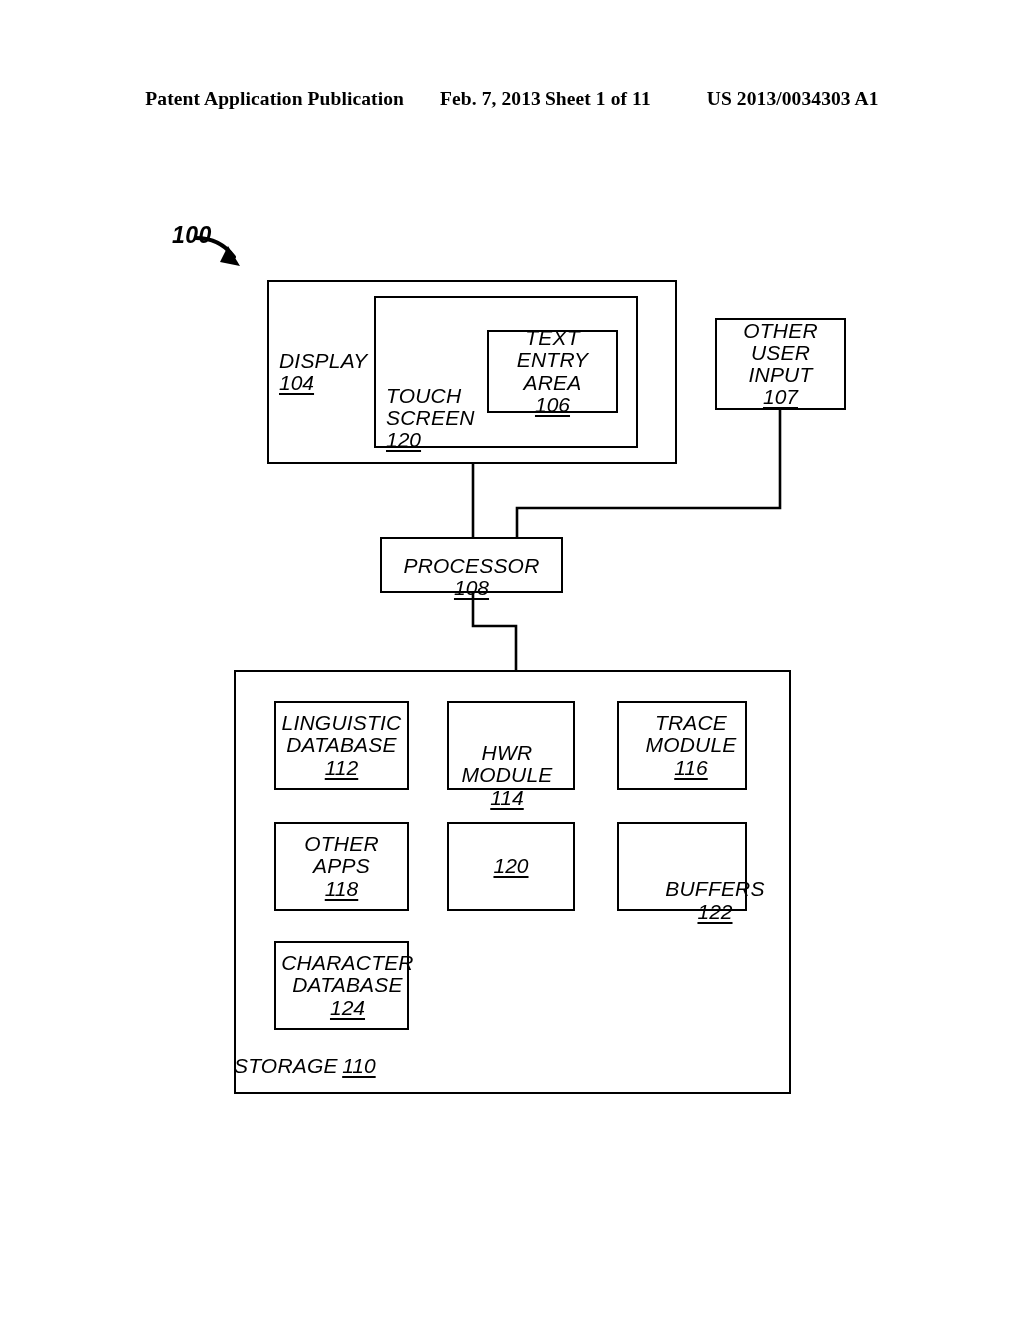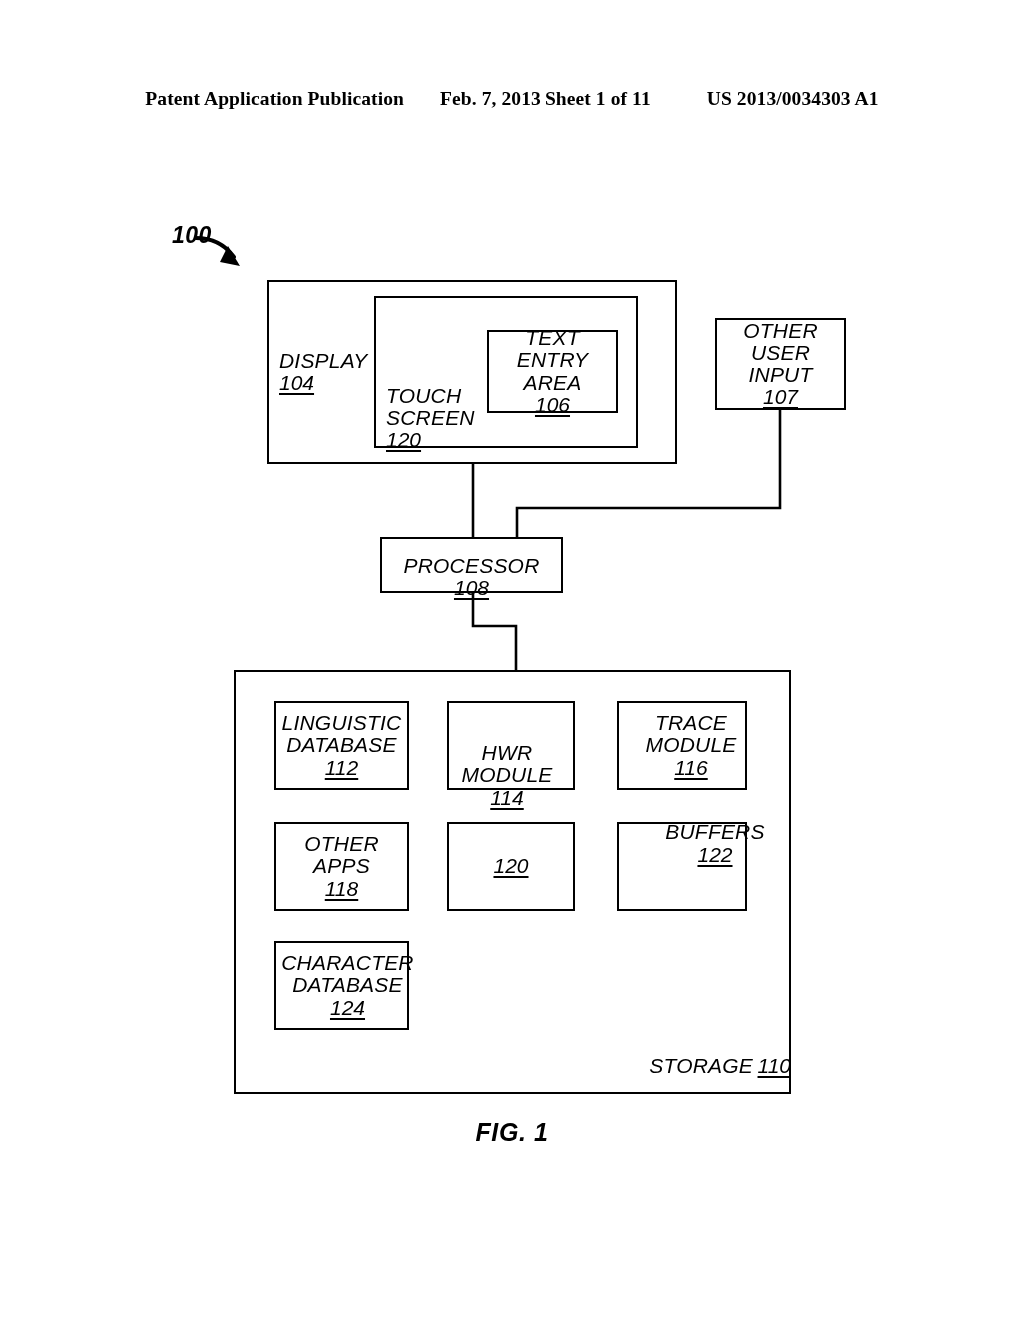--- a/index.html
+++ b/index.html
@@ -100,30 +100,30 @@
   #touchscreen-label{ left: 386px; top: 334px;  width: 94px;  height: 76px; margin-top: 46px; }
   #textentry-label  { left: 487px; top: 330px;  width: 131px; height: 83px; }
   #otherinput-label { left: 715px; top: 318px;  width: 131px; height: 92px; }
   #processor-label  { left: 380px; top: 537px;  width: 183px; height: 56px; margin-top: 12px; }
 
   #ling-label   { left: 274px; top: 701px; width: 135px; height: 89px; }
   #hwr-label    { left: 443px; top: 701px; width: 128px; height: 89px; margin-top: 30px; }
   #trace-label  { left: 617px; top: 701px; width: 148px; height: 89px; }
   #apps-label   { left: 274px; top: 822px; width: 135px; height: 89px; }
   #os-label     { left: 447px; top: 822px; width: 128px; height: 89px; }
-  #buf-label    { left: 617px; top: 799px; width: 130px; height: 89px; padding-left: 33px; }
+  #buf-label    { left: 617px; top: 856px; width: 130px; height: 89px; padding-left: 33px; }
   #chardb-label { left: 274px; top: 941px; width: 147px; height: 89px; }
 
   
   #storage-caption {
     position: absolute;
     left: 234px;
     top: 1055px;
     width: 557px;
-    text-align: right;
+    text-align: left;
     white-space: nowrap;
   }
   #storage-caption .box-label { font-size: 21px; }
 
   
   #callout-100 {
     position: absolute;
     left: 172px;
     top: 222px;
     font-style: italic;
@@ -263,15 +263,14 @@
   <div class="stack" id="chardb-label">
     <span class="box-label">CHARACTER
 DATABASE</span>
     <span class="ref">124</span>
   </div>
 
   <div id="storage-caption">
     <span class="box-label">STORAGE</span><span>&nbsp;</span><span class="ref">110</span>
   </div>
 
-  <div id="fig-caption">FIG. 1</div>
 
 </div>
 
 </body></html>

